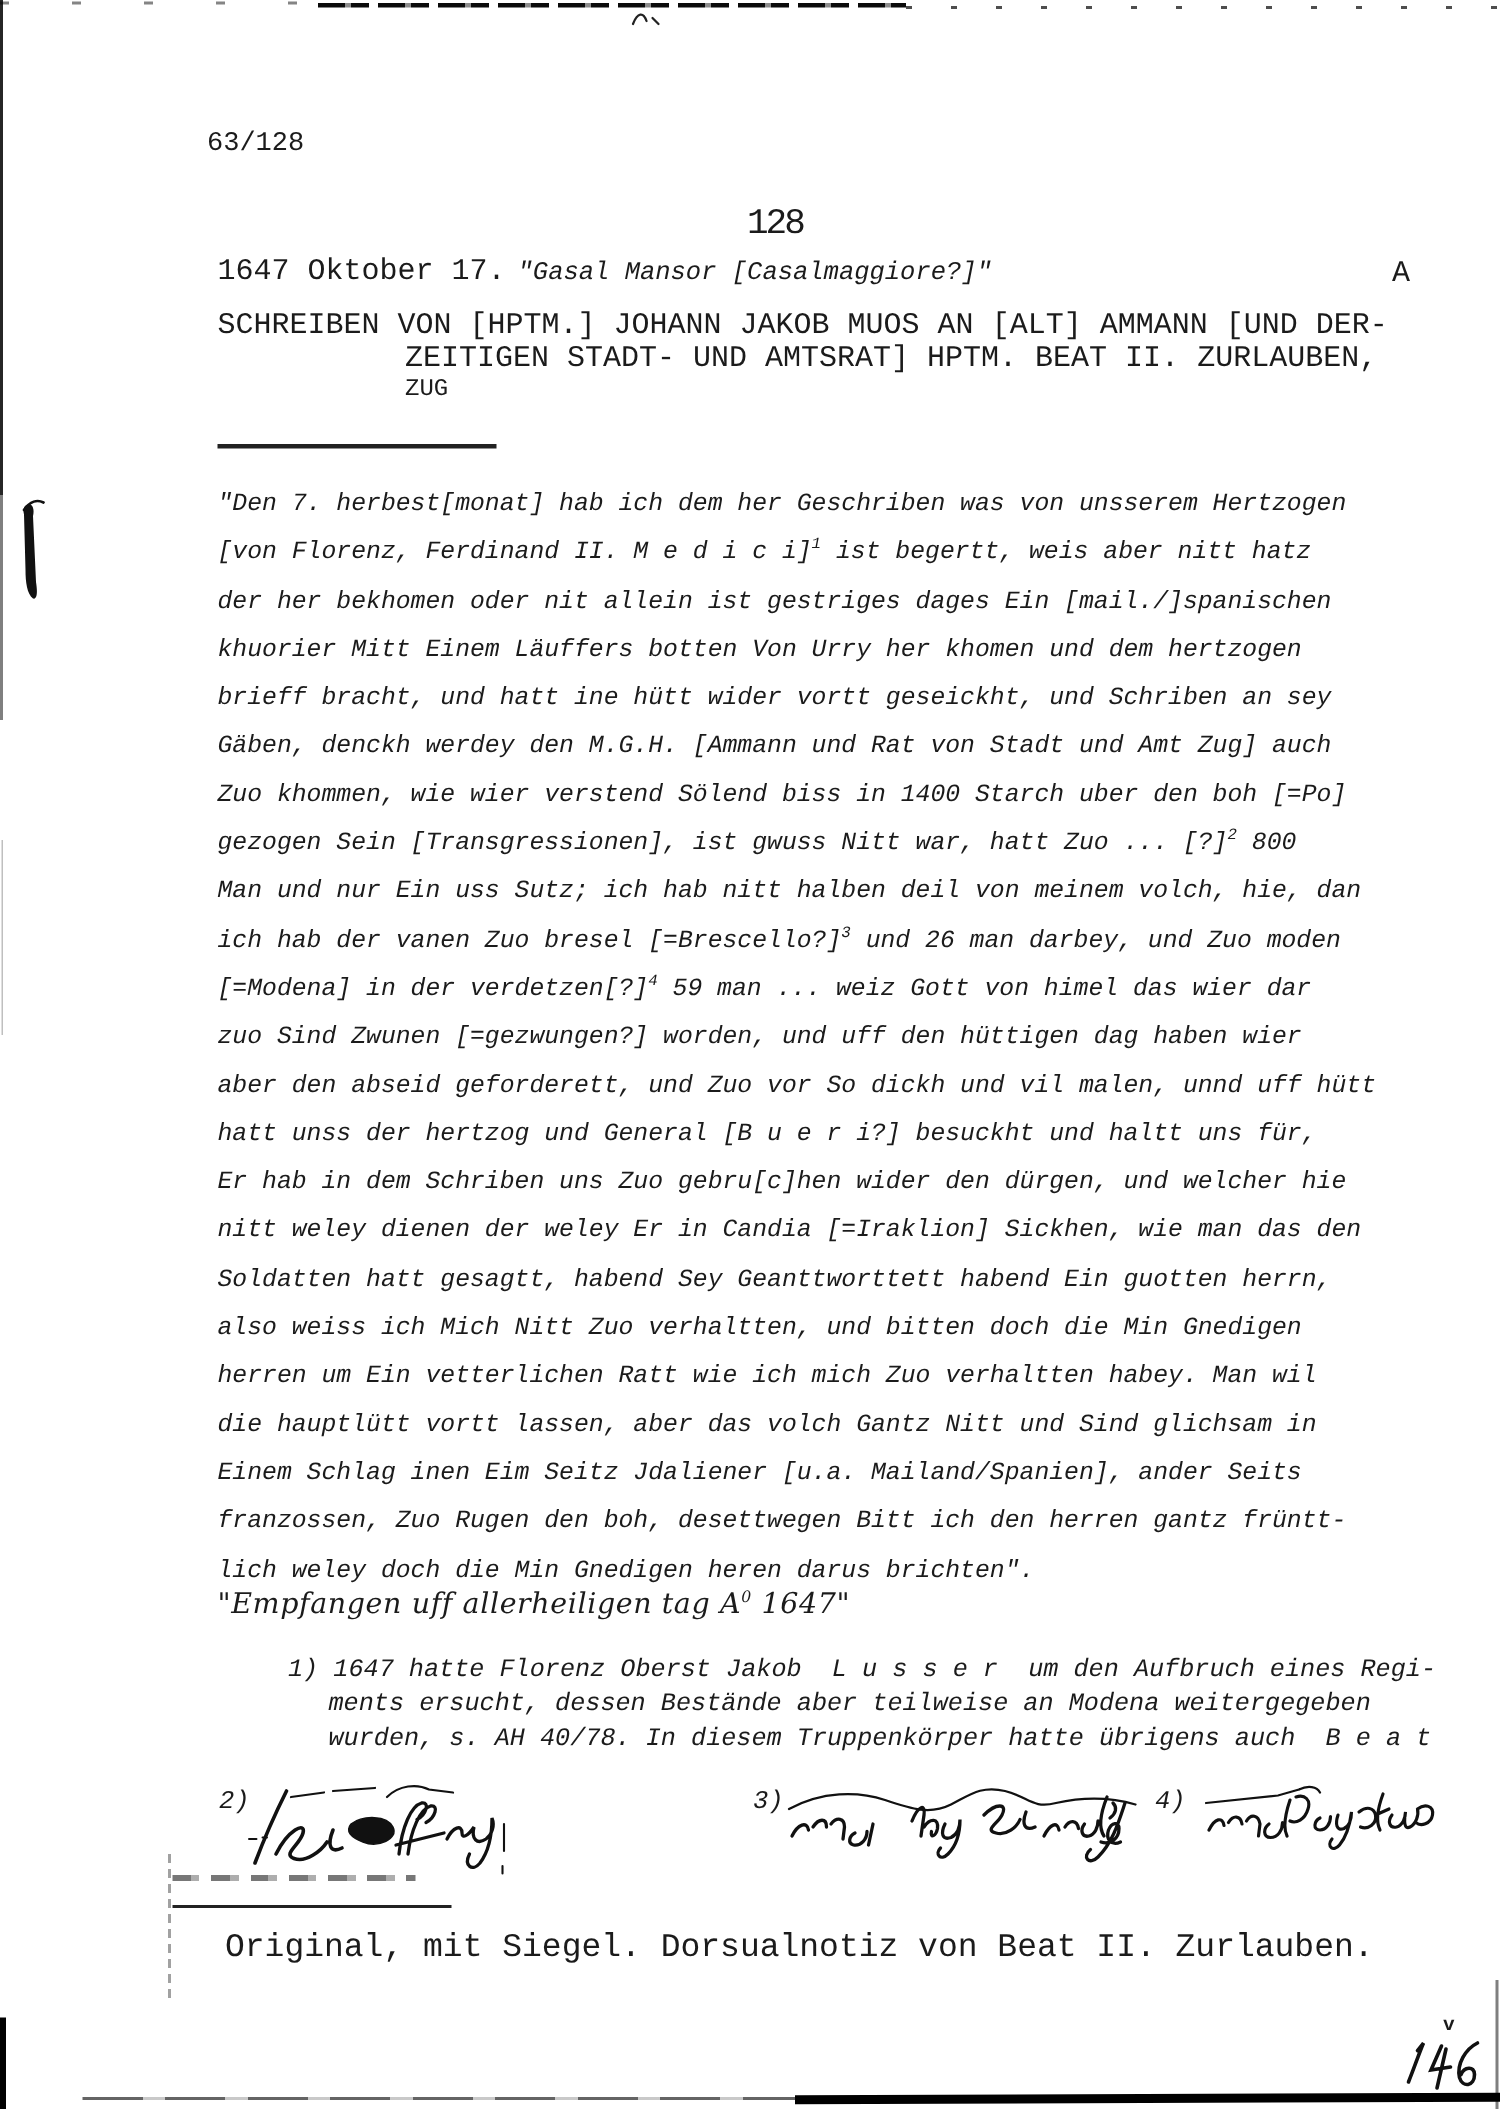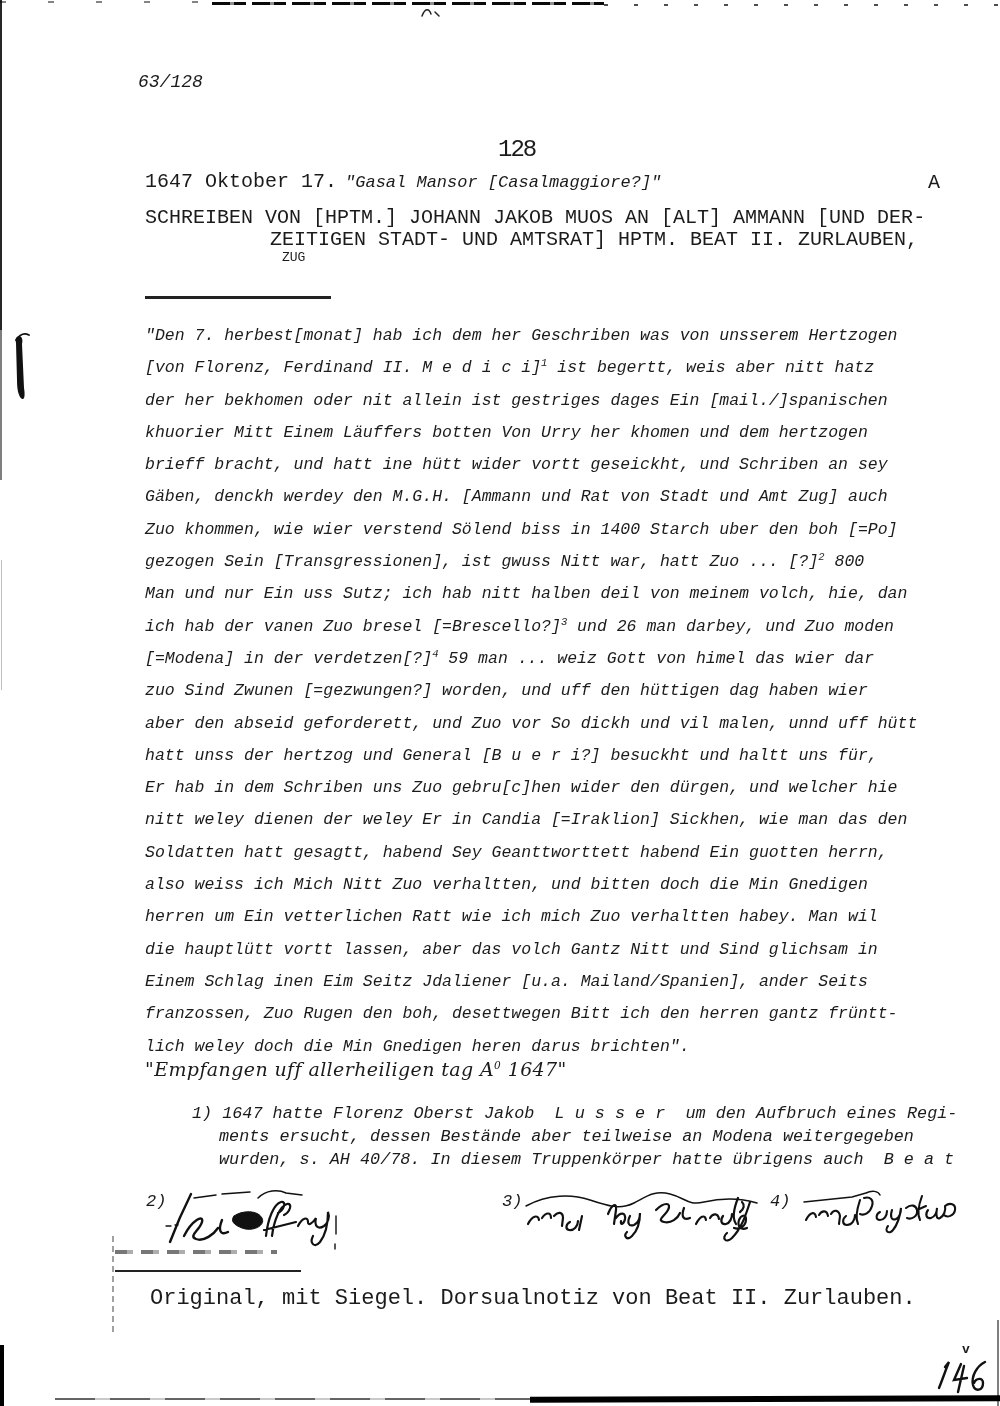--- a/index.html
+++ b/index.html
@@ -21,30 +21,30 @@
   
   .edge-left-1 { left:0; top:0; width:2px; height:330px; background:#000; opacity:.85; }
   .edge-left-2 { left:0; top:330px; width:2px; height:150px; background:#000; opacity:.5; }
   .edge-left-3 { left:1px; top:560px; width:1px; height:130px; background:#000; opacity:.25; }
   .edge-left-4 { left:0; top:1345px; width:4px; height:61px; background:#000; }
   .edge-right-1 { left:997px; top:1320px; width:2px; height:86px; background:#000; opacity:.5; }
   .edge-bottom-1 { left:55px; top:1398px; width:480px; height:2px; opacity:.7;
     background:repeating-linear-gradient(90deg,#222 0 40px,rgba(0,0,0,.3) 40px 55px); }
   .edge-bottom-2 { left:530px; top:1396px; width:470px; height:6px; background:#000; transform:skewY(-0.2deg); }
 
-  .folio { left:138px; top:72px; font-size:18px; font-style:italic; }
+  .folio { left:138px; top:86px; font-size:18px; }
   .page-number { left:498px; top:136px; font-size:24px; letter-spacing:-2px; }
 
   .date-row { left:145px; top:170px; font-size:20px; white-space:pre; }
   .date-row .place { font-size:17px; font-style:italic; margin-left:8px; }
   .doc-letter { left:928px; top:171px; font-size:20px; }
 
   .title-1 { left:145px; top:206px; font-size:20px; }
   .title-2 { left:270px; top:228px; font-size:20px; }
-  .title-3 { left:282px; top:250px; font-size:13px; }
+  .title-3 { left:270px; top:250px; font-size:16px; }
   .header-rule { left:145px; top:296px; width:186px; height:3px; background:#222; }
 
   .body-text { left:145px; top:320px; width:812px; font-size:16.5px;
     line-height:32.3px; font-style:italic; white-space:pre; }
   sup { font-size:10.5px; line-height:0; }
 
   .received { left:145px; top:1058px; font-size:19px; letter-spacing:.4px;
     font-family:"DejaVu Serif",serif; font-style:italic; white-space:pre; }
 
   .footnotes { left:148px; top:1102px; font-size:16.8px; line-height:23px;

